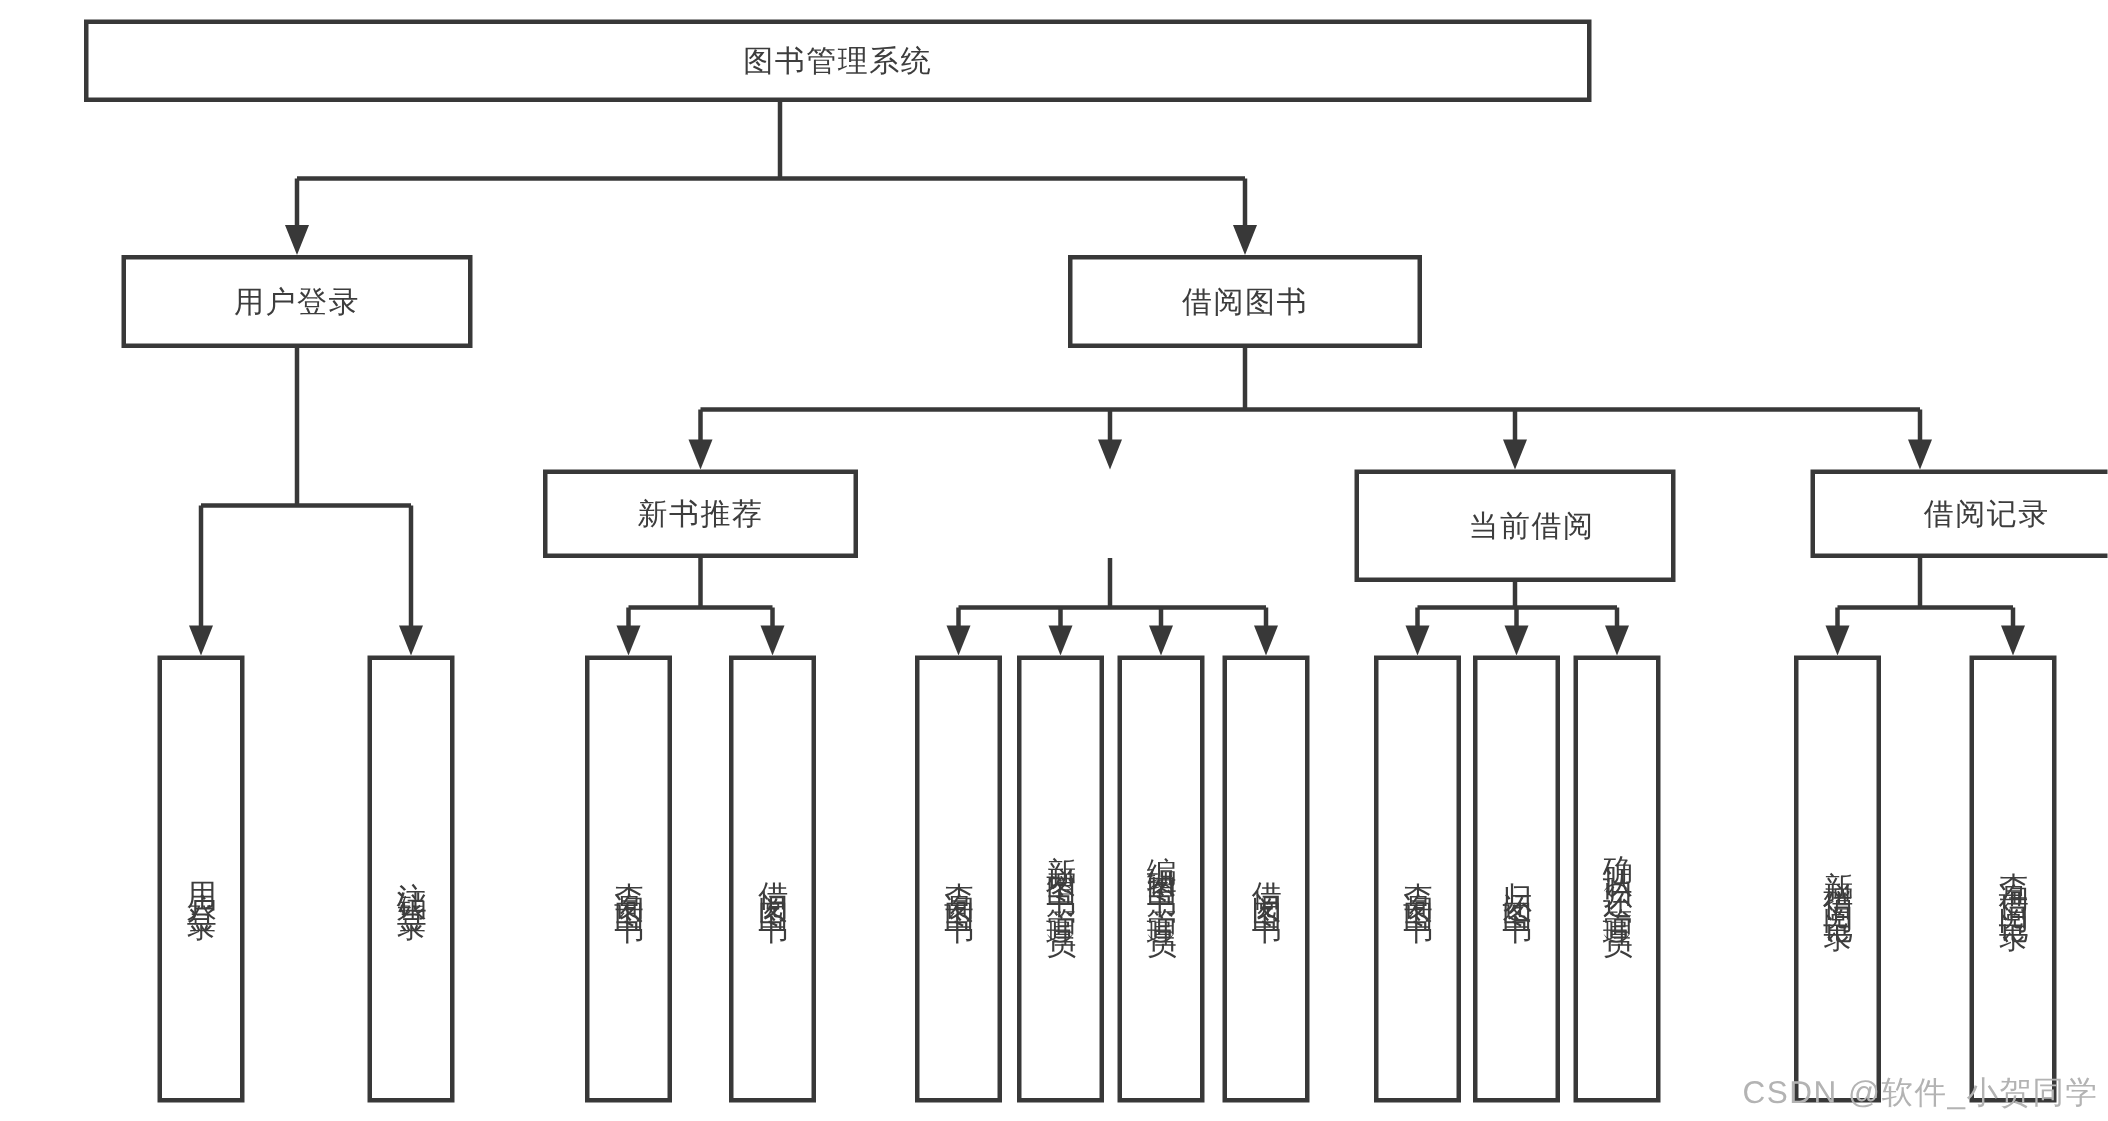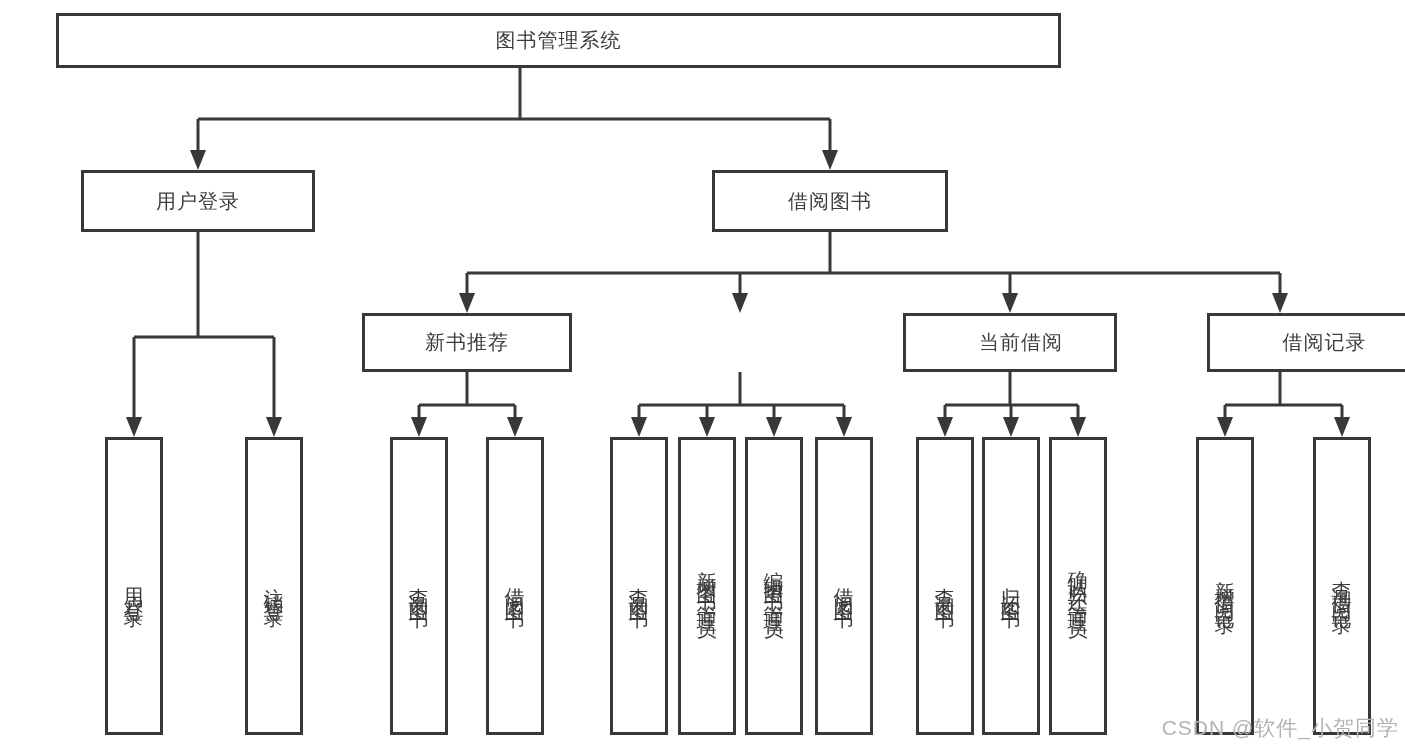--- a/index.html
+++ b/index.html
@@ -152,21 +152,21 @@
   <div class="node horiz" style="left:81px; top:170px; width:234px; height:62px;">
     <span>用户登录</span>
   </div>
   <div class="node horiz" style="left:712px; top:170px; width:236px; height:62px;">
     <span>借阅图书</span>
   </div>
 
   <div class="node horiz" style="left:362px; top:313px; width:210px; height:59px;align-items:center;">
     <span>新书推荐</span>
   </div>
-  <div class="node horiz" style="left:903px; top:313px; width:214px; height:59px;padding-left:22px;">
+  <div class="node horiz" style="left:903px; top:313px; width:214px; height:75px;padding-left:22px;">
     <span>当前借阅</span>
   </div>
   <div class="node horiz" style="left:1207px; top:313px; width:235px; height:59px;">
     <span>借阅记录</span>
   </div>
 
   <div class="node leaf" style="left:105px; top:437px; width:58px; height:298px;">
     <span class="vtext">用户登录</span>
   </div>
   <div class="node leaf" style="left:245px; top:437px; width:58px; height:298px;">

